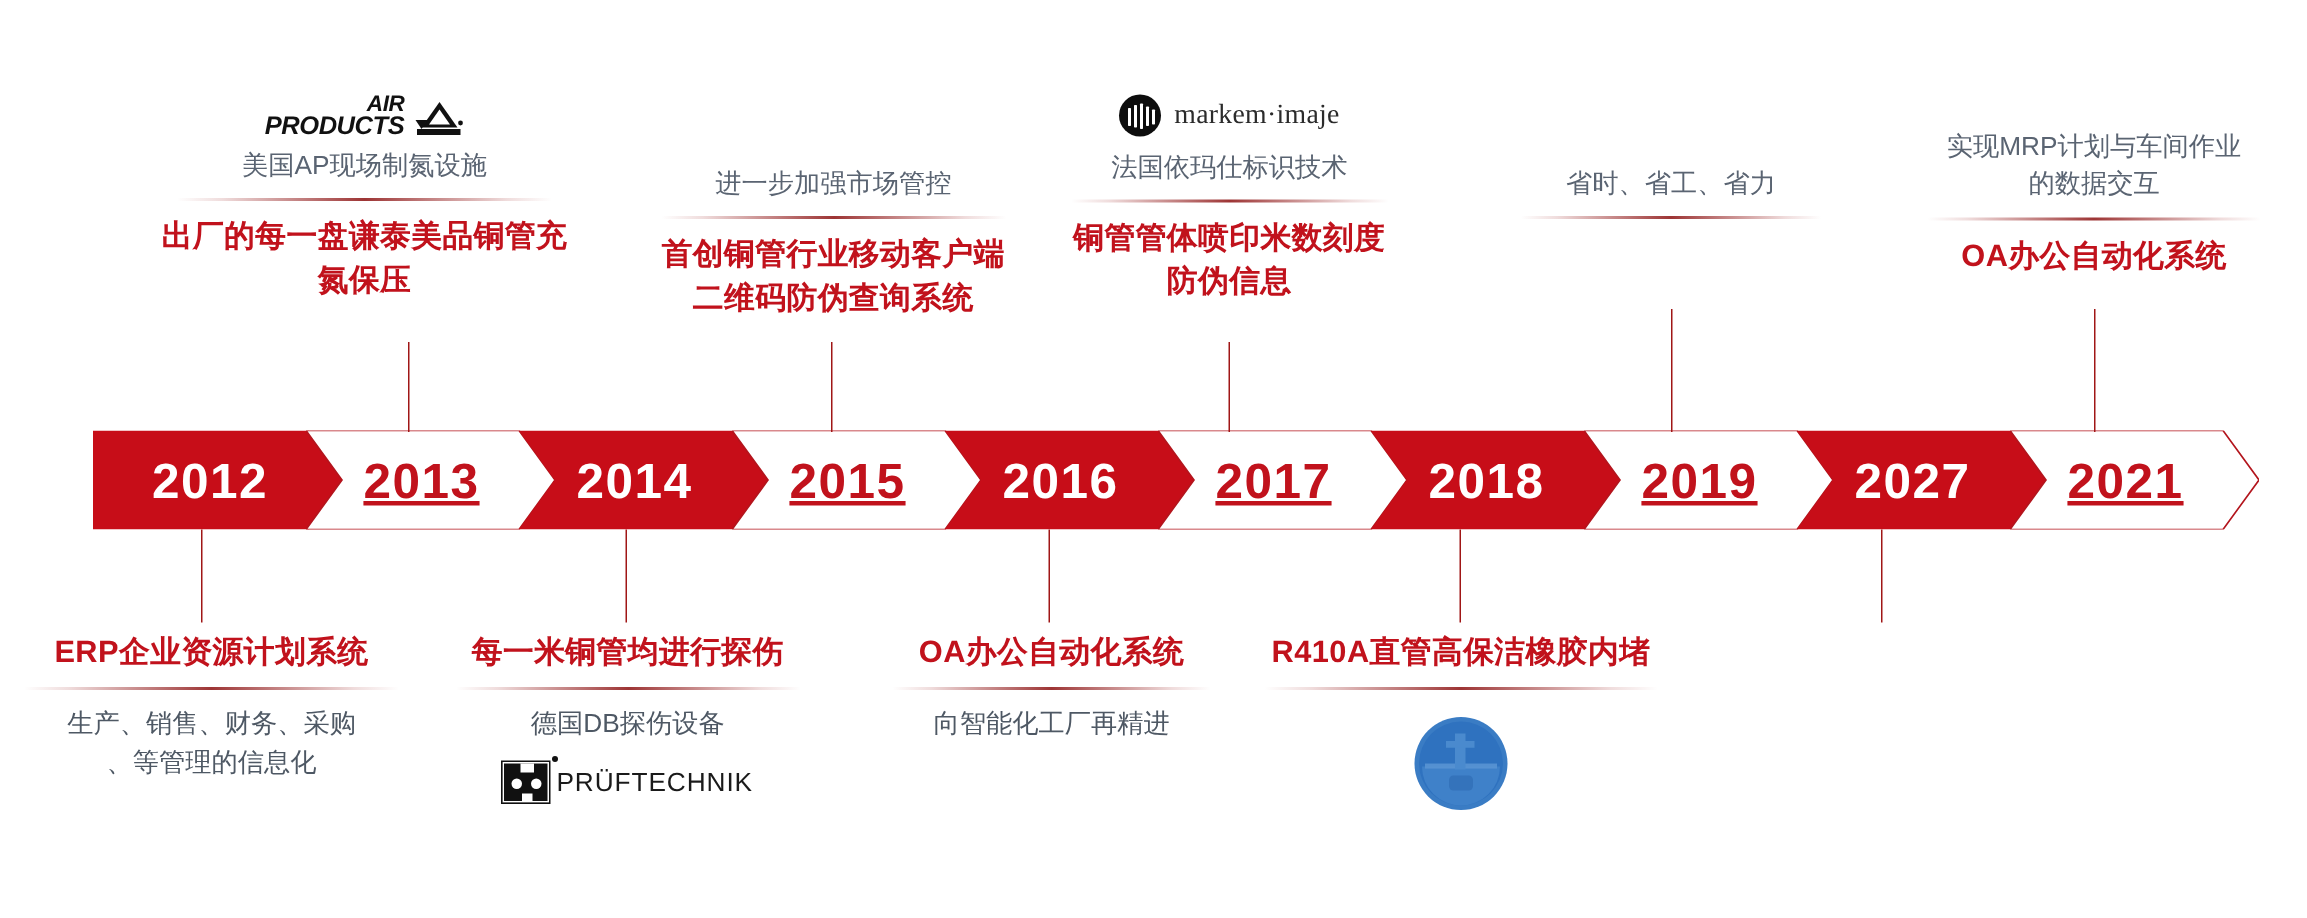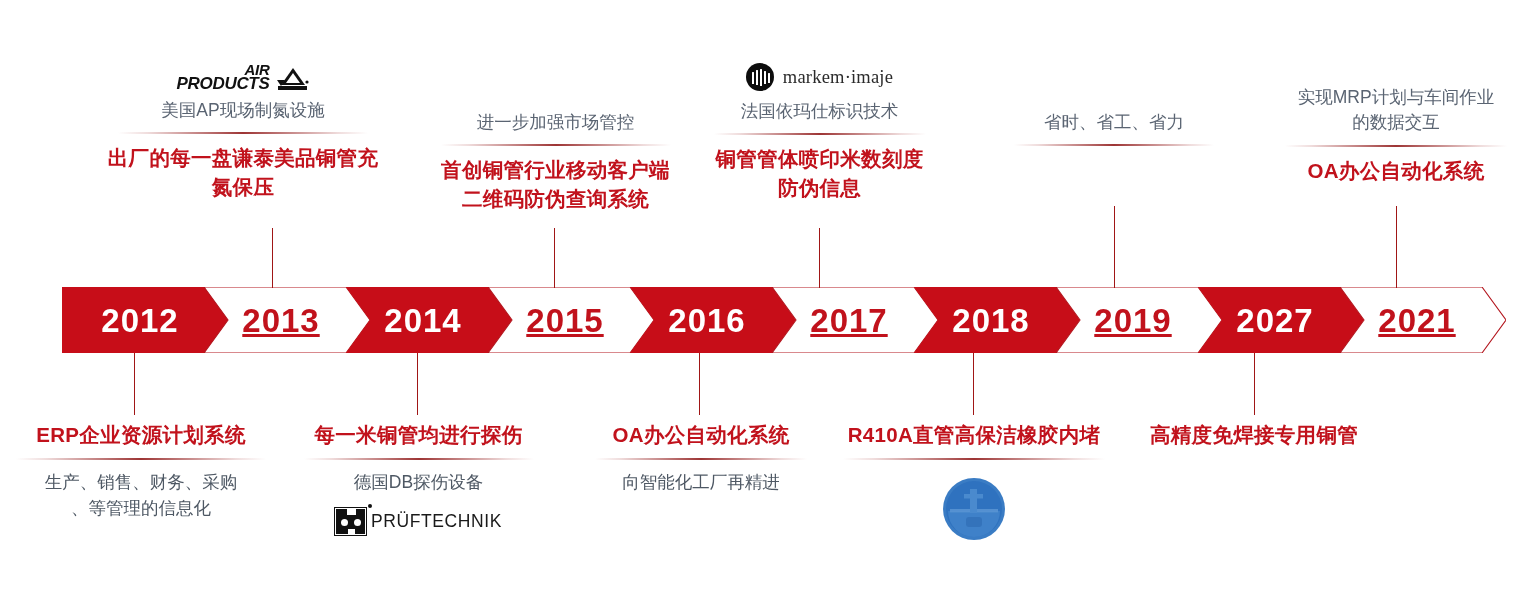--- a/index.html
+++ b/index.html
@@ -325,17 +325,14 @@
       <circle cx="32" cy="32" r="28" fill="#2f72bf"></circle>
       <path d="M6 34 h52 a26 26 0 0 1 -52 0 z" fill="#3f81c9"></path>
       <rect x="8" y="32" width="48" height="3.4" fill="#5a95d4" opacity=".85"></rect>
       <rect x="28" y="12" width="7" height="24" fill="#4a8ace"></rect>
       <rect x="22" y="17" width="19" height="4.5" fill="#4a8ace"></rect>
       <rect x="24" y="40" width="16" height="10" rx="3" fill="#2b68af" opacity=".55"></rect>
     </svg>
   </div>
 
   <div class="connector" style="left:1254px; top:353px; height:62px;"></div>
-  <div class="entry" style="left:1128px; top:420px; width:252px;">
-    <div class="headline">高精度免焊接专用铜管</div>
-  </div>
 
 </div>
 
 </body></html>

